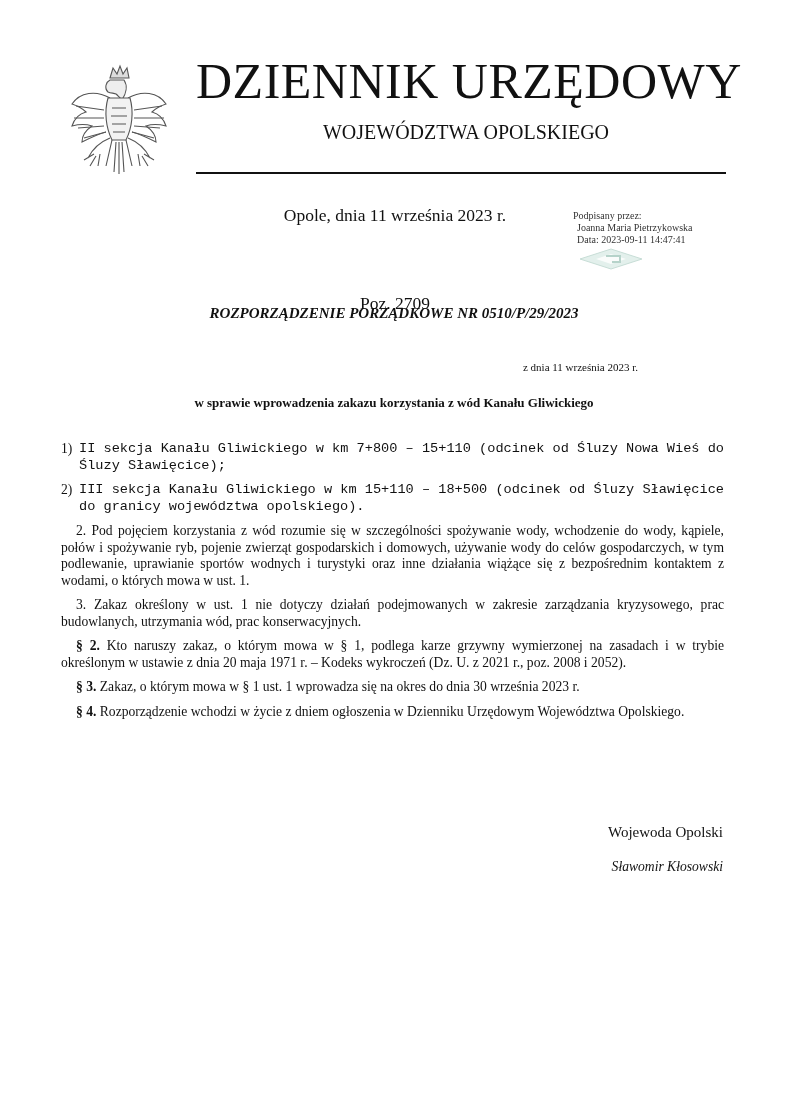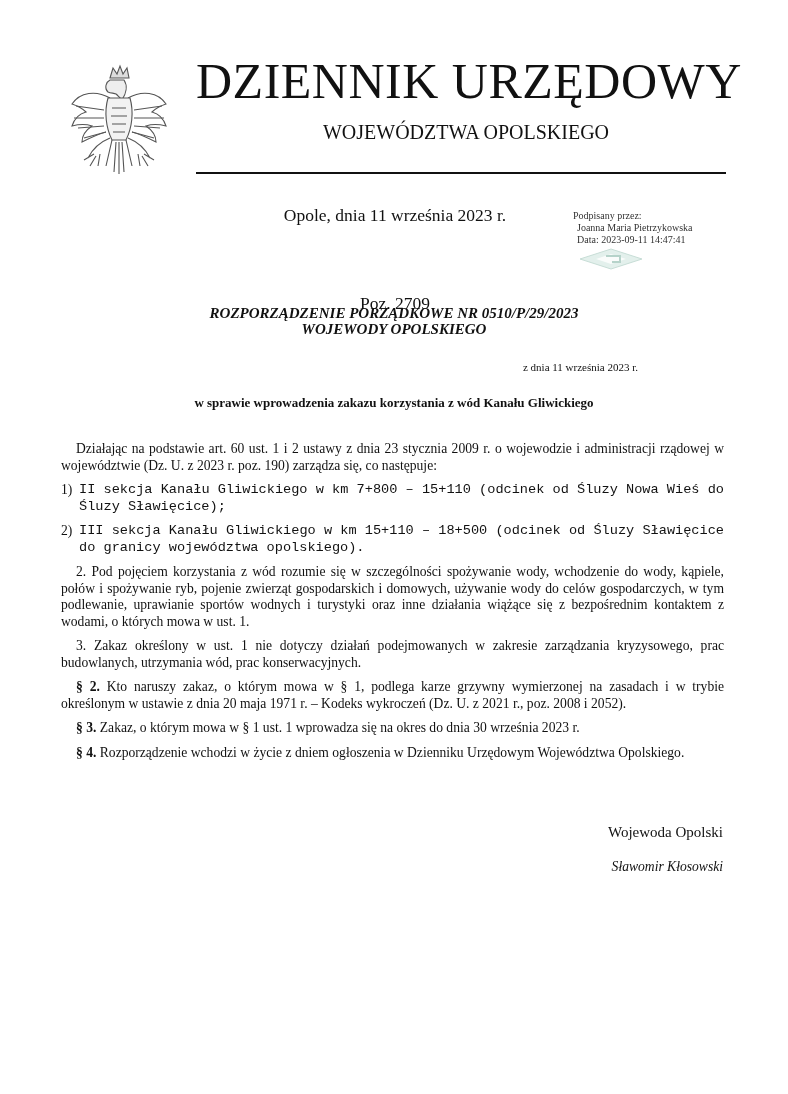--- a/index.html
+++ b/index.html
@@ -77,27 +77,25 @@
 <div class="abs sig-mark">
   <svg width="70" height="22" viewBox="0 0 70 22" xmlns="http://www.w3.org/2000/svg">
     <polygon points="4,11 35,1 66,11 35,21" fill="#e3f0ec" stroke="#c7ddd6" stroke-width="1"></polygon>
     <polygon points="20,11 35,6 50,11 35,16" fill="#ffffff" opacity="0.8"></polygon>
     <path d="M30 8 L44 8 L44 14 L36 14" stroke="#b6d3ca" stroke-width="2" fill="none"></path>
   </svg>
 </div>
 
 <div class="abs doc-title">
   <div>ROZPORZĄDZENIE PORZĄDKOWE NR 0510/P/29/2023</div>
-  <div>WOJEWODY OPOLSKIEGO</div>
 </div>
 <div class="abs doc-date">z dnia 11 września 2023 r.</div>
 <div class="abs doc-subject">w sprawie wprowadzenia zakazu korzystania z wód Kanału Gliwickiego</div>
 
 <div class="abs body-text">
-  <p class="p ind">Działając na podstawie art. 60 ust. 1 i 2 ustawy z dnia 23 stycznia 2009 r. o wojewodzie i administracji rządowej w województwie (Dz. U. z 2023 r. poz. 190) zarządza się, co następuje:</p>
 
 
   <div class="li">
     <span class="num">1)</span>
     <span class="txt">II sekcja Kanału Gliwickiego w km 7+800 – 15+110 (odcinek od Śluzy Nowa Wieś do Śluzy Sławięcice);</span>
   </div>
   <div class="li">
     <span class="num">2)</span>
     <span class="txt">III sekcja Kanału Gliwickiego w km 15+110 – 18+500 (odcinek od Śluzy Sławięcice do granicy województwa opolskiego).</span>
   </div>

